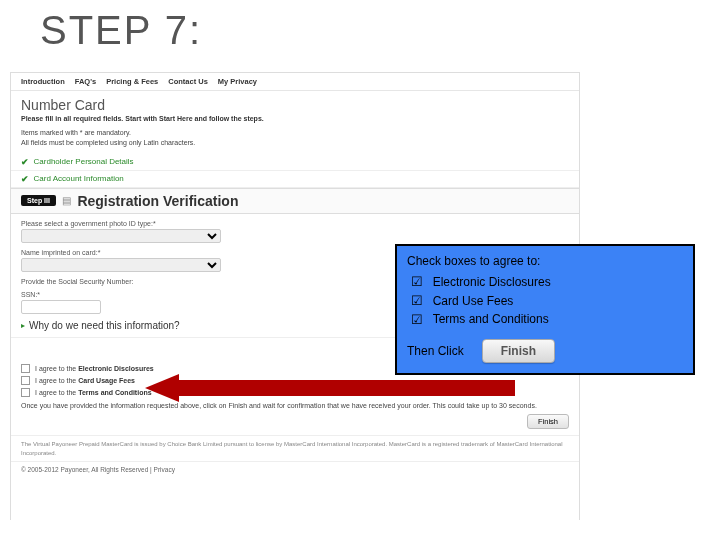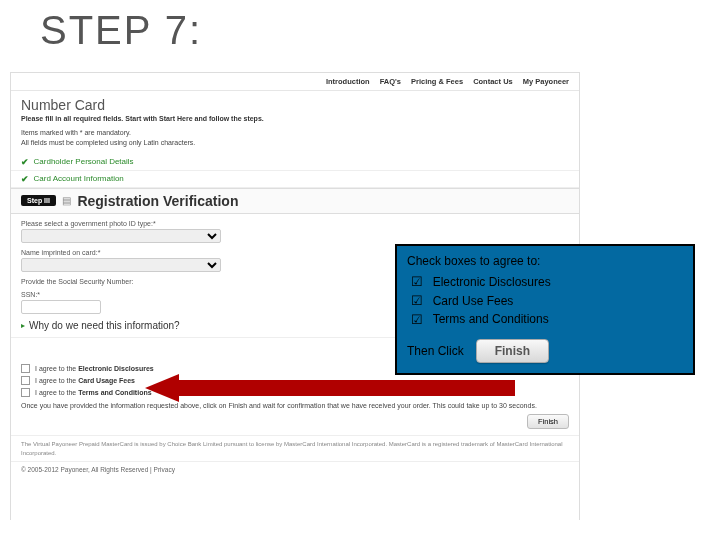--- a/index.html
+++ b/index.html
@@ -1,20 +1,20 @@
 <!DOCTYPE html>
 <html><head>
 <meta charset="utf-8">
 <style>
   * { box-sizing: border-box; margin: 0; padding: 0; }
   html, body { width: 720px; height: 540px; font-family: Arial, Helvetica, sans-serif; background: #fff; }
   .slide { position: relative; width: 720px; height: 520px; overflow: hidden; }
   .slide-title { position: absolute; top: 8px; left: 40px; font-size: 40px; letter-spacing: 2px; color: #555; }
   .screenshot { position: absolute; top: 72px; left: 10px; width: 570px; height: 455px; border: 1px solid #ddd; background: #fff; font-size: 8px; color: #333; }
-  .nav { display: flex; justify-content: flex-end; gap: 10px; padding: 4px 10px; background: #fff; border-bottom: 1px solid #e6e6e6; font-weight: bold; font-size: 7.5px; }
+  .nav { display: flex; gap: 10px; padding: 4px 10px; background: #fff; border-bottom: 1px solid #e6e6e6; font-weight: bold; font-size: 7.5px; }
   .nav span { cursor: pointer; }
   .page-title { padding: 6px 10px 2px; font-size: 14px; color: #555; }
   .intro { padding: 0 10px; font-size: 7px; font-weight: bold; }
   .notes { padding: 6px 10px; font-size: 7px; line-height: 1.4; color: #444; }
   .section { display: flex; align-items: center; gap: 5px; padding: 3px 10px; border-bottom: 1px solid #eee; }
   .check-icon { color: #2a8a2a; font-weight: bold; font-size: 9px; }
   .section-title { color: #2a8a2a; font-weight: normal; font-size: 8px; }
   .step-header { display: flex; align-items: center; gap: 6px; padding: 4px 10px; border-top: 1px solid #ddd; border-bottom: 1px solid #ddd; background: #fafafa; }
   .step-badge { background: #111; color: #fff; font-size: 7px; padding: 2px 6px; border-radius: 2px; font-weight: bold; }
   .step-label-icon { color: #888; font-size: 10px; }
@@ -29,45 +29,45 @@
   .help-text { font-weight: normal; font-size: 10px; }
   .agree-area { padding: 26px 10px 6px; border-top: 1px solid #eee; }
   .agree-row { display: flex; align-items: center; gap: 5px; margin-bottom: 3px; font-size: 7px; color: #444; }
   .agree-check { width: 9px; height: 9px; border: 1px solid #999; display: inline-block; }
   .agree-bold { font-weight: bold; color: #333; }
   .finish-note { font-size: 7px; color: #444; margin-top: 4px; line-height: 1.4; }
   .finish-btn-row { display: flex; justify-content: flex-end; margin-top: 4px; }
   .finish-btn { border: 1px solid #bbb; background: linear-gradient(#fafafa,#e2e2e2); padding: 2px 10px; font-size: 7.5px; border-radius: 3px; cursor: pointer; }
   .legal { padding: 4px 10px; border-top: 1px solid #eee; font-size: 6px; color: #888; line-height: 1.4; }
   .footer { padding: 4px 10px; border-top: 1px solid #eee; font-size: 6.5px; color: #666; }
-  .callout { position: absolute; top: 244px; left: 395px; width: 300px; border: 2px solid #000; background: #0369a1; padding: 8px 10px 10px; font-size: 12px; }
+  .callout { position: absolute; top: 244px; left: 395px; width: 300px; border: 2px solid #000; background: #3b82f6; padding: 8px 10px 10px; font-size: 12px; }
   .callout-title { font-weight: normal; margin-bottom: 6px; }
   .callout-list { list-style: none; padding-left: 4px; margin-bottom: 10px; }
   .callout-list li { display: flex; align-items: center; gap: 10px; font-size: 12px; margin-bottom: 2px; line-height: 1.3; }
   .tick { font-size: 13px; }
-  .then-row { display: flex; align-items: center; gap: 12px; }
+  .then-row { display: flex; align-items: center; gap: 18px; }
   .then-label { font-size: 12px; }
   .callout-finish { border: 1px solid #aaa; background: linear-gradient(#f8f8f8,#d8d8d8); padding: 4px 18px; font-size: 12px; border-radius: 4px; box-shadow: 0 1px 1px rgba(0,0,0,.2); cursor: pointer; font-weight: bold; color: #555; }
   .arrow { position: absolute; top: 374px; left: 145px; width: 370px; height: 28px; pointer-events: none; }
   .arrow-body { position: absolute; top: 6px; left: 34px; right: 0; height: 16px; background: #b00000; }
   .arrow-head { position: absolute; top: 0; left: 0; width: 0; height: 0; border-top: 14px solid transparent; border-bottom: 14px solid transparent; border-right: 34px solid #b00000; }
 </style>
 </head>
 <body>
 
 <div class="slide">
   <div class="slide-title">STEP 7:</div>
 
   <div class="screenshot">
     <div class="nav">
       <span>Introduction</span>
       <span>FAQ's</span>
       <span>Pricing &amp; Fees</span>
       <span>Contact Us</span>
-      <span>My Payoneer</span>
+      <span>My Privacy</span>
     </div>
 
     <div class="page-title">Number Card</div>
     <div class="intro">Please fill in all required fields. Start with Start Here and follow the steps.</div>
     <div class="notes">
       <div>Items marked with * are mandatory.</div>
       <div>All fields must be completed using only Latin characters.</div>
     </div>
 
     <div class="section">

